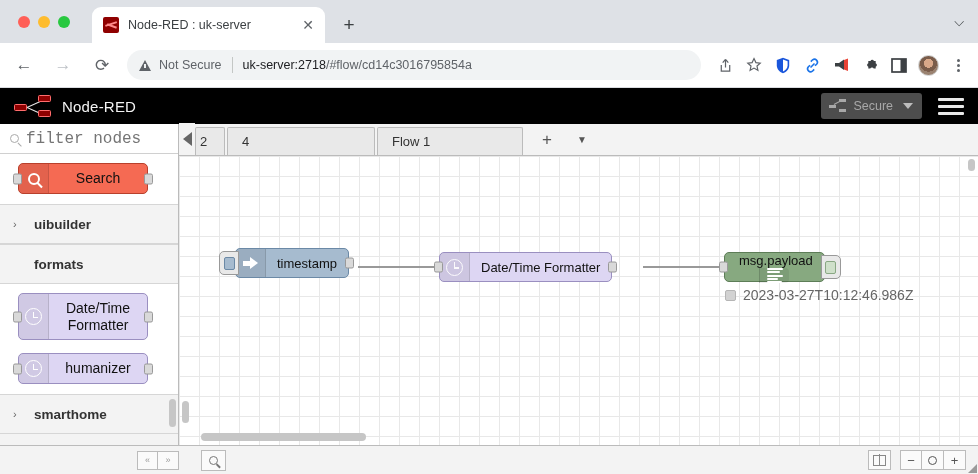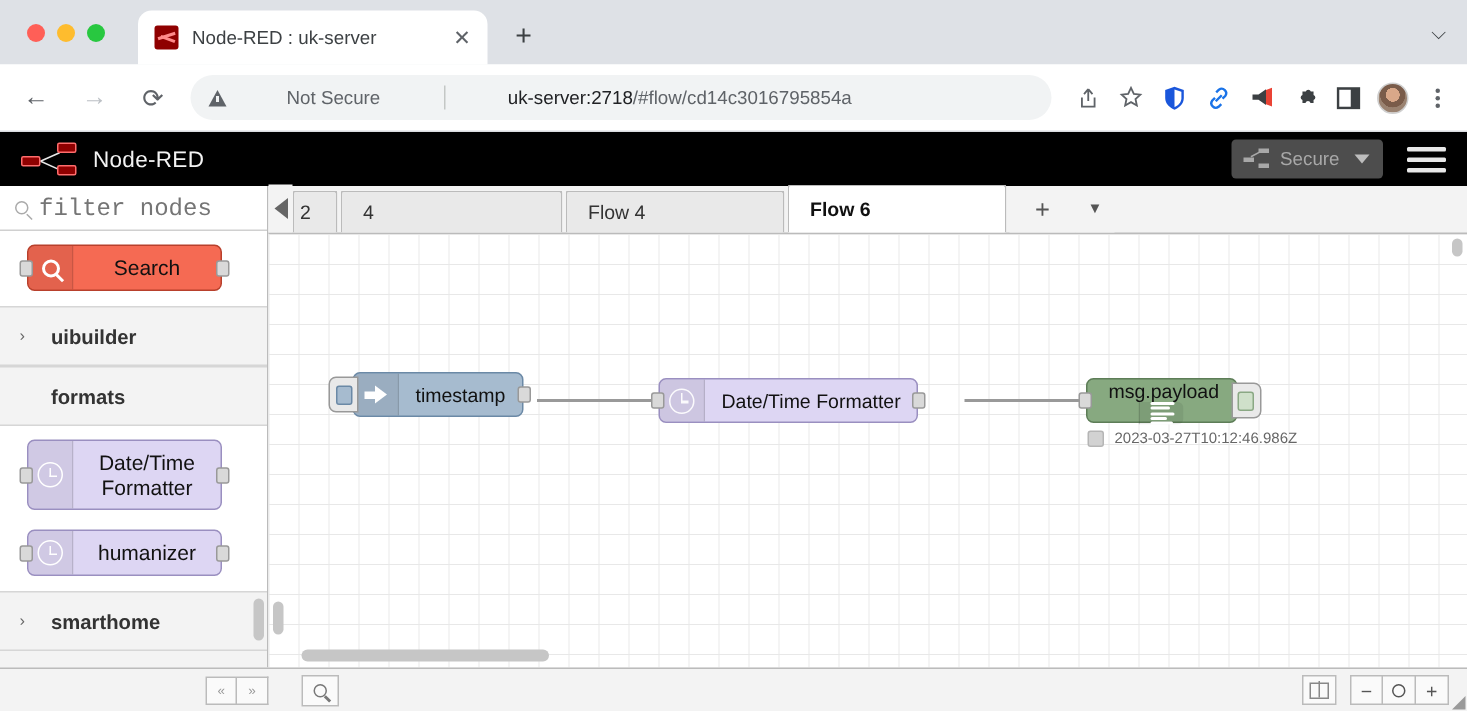--- a/index.html
+++ b/index.html
@@ -64,21 +64,20 @@
   .nav-btn {
     width: 30px; height: 30px; margin-left: 9px;
     display: flex; align-items: center; justify-content: center;
     color: #5f6368; font-size: 17px;
   }
   .nav-btn.disabled { color: #bdc1c6; }
   .omnibox {
     flex: 1; height: 30px; margin: 0 10px 0 10px; background: #f1f3f4;
     border-radius: 16px; display: flex; align-items: center; padding: 0 12px;
     max-width: 580px;
-    gap: 32px;
   }
   .warn-tri {
     width: 0; height: 0; border-left: 6px solid transparent; border-right: 6px solid transparent;
     border-bottom: 11px solid #5f6368; position: relative; flex: 0 0 12px;
   }
   .warn-tri::after {
     content: ""; position: absolute; left: -1px; top: 4px; width: 2px; height: 4px;
     background: #f1f3f4;
   }
   .notsecure { font-size: 12.5px; color: #5f6368; margin-left: 8px; white-space: nowrap; }
@@ -305,21 +304,21 @@
   .debug-ic i:nth-child(5) { width: 95%; }
   .debug-toggle {
     position: absolute; right: -17px; top: 50%; transform: translateY(-50%);
     width: 20px; height: 24px; background: #e9e9e9; border: 1px solid #999;
     border-radius: 0 5px 5px 0; display: flex; align-items: center; justify-content: center;
   }
   .debug-toggle i { width: 11px; height: 13px; background: #cfe0ca; border: 1px solid #8aa884; border-radius: 2px; display: block; }
 
   .wire { position: absolute; height: 2px; background: #999; }
   .node-status {
-    position: absolute; display: flex; align-items: center; font-size: 10px; color: #666;
+    position: absolute; display: flex; align-items: center; font-size: 14px; color: #666;
   }
   .status-dot {
     width: 11px; height: 11px; background: #d2d2d2; border: 1px solid #b5b5b5;
     border-radius: 2px; margin-right: 7px;
   }
 
   .hscroll {
     position: absolute; left: 22px; bottom: 4px; width: 165px; height: 8px;
     background: #c6c6c6; border-radius: 4px;
   }
@@ -546,24 +545,21 @@
         <div class="tab-arrow">
             <span class="tri-left"></span>
           </div>
         <div class="ftab clip">
             <span>2</span>
           </div>
         <div class="ftab" style="width:148px;">
             <span>4</span>
           </div>
         <div class="ftab" style="width:146px;">
-            <span>Flow 4</span>
-          </div>
-        <div class="ftab active" style="width:146px;">
-            <span>Flow 6</span>
+            <span>Flow 1</span>
           </div>
         <div class="tab-add">+</div>
         <div class="tab-menu">▼</div>
       </div>
 
       <div class="canvas">
 
         <div class="wire" style="left:179px; top:110px; width:82px;"></div>
         <div class="wire" style="left:464px; top:110px; width:82px;"></div>
 

